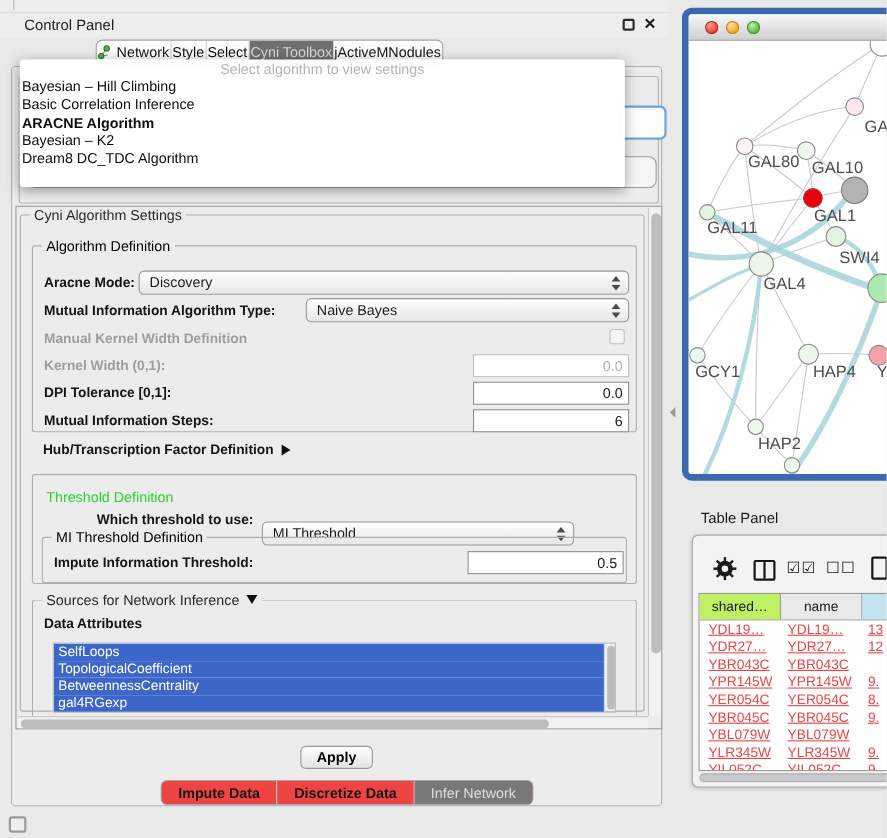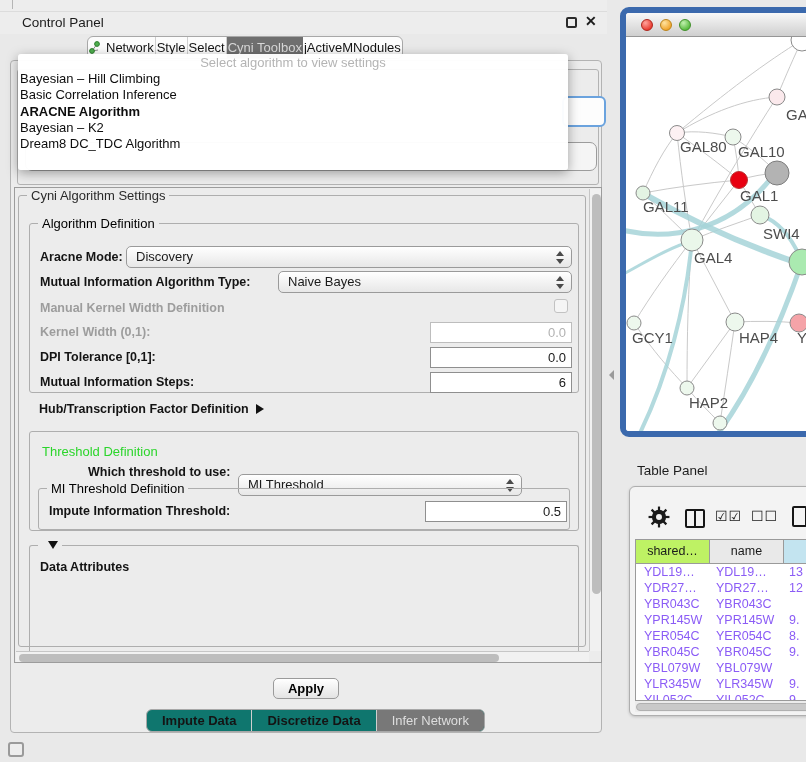--- a/index.html
+++ b/index.html
@@ -64,21 +64,21 @@
   .tri-right { display:inline-block; width:0; height:0; border-left:8px solid #111; border-top:5.5px solid transparent; border-bottom:5.5px solid transparent; margin-left:7px; vertical-align:-1px; }
   .tri-down { display:inline-block; width:0; height:0; border-top:8px solid #111; border-left:5.5px solid transparent; border-right:5.5px solid transparent; margin-left:6px; vertical-align:1px; }
 
   .attr-list { position:absolute; left:18px; top:38px; width:512px; height:64px; background:#fff; border:1px solid #bdbdbd; overflow:hidden; }
   .attr-item { background:#3d66c9; color:#fff; font-size:12.5px; line-height:15.7px; padding-left:4px; cursor:pointer; }
   .attr-sb { position:absolute; right:0; top:0; width:10px; height:100%; background:#f0f0f0; border-left:1px solid #cfcfcf; }
   .attr-sb .thumb { position:absolute; left:1.5px; top:2px; width:7px; height:58px; background:#bcbcbc; border-radius:4px; }
 
   .apply-btn { position:absolute; left:262px; top:617px; width:66px; height:21px; background:linear-gradient(#ffffff,#e3e3e3); border:1px solid #9a9a9a; border-radius:5px; font-size:13px; font-weight:bold; font-family:"Liberation Sans",sans-serif; cursor:pointer; }
 
-  .btabs { position:absolute; left:135px; top:648px; height:23px; display:inline-flex; border:1px solid #a8a8a8; border-radius:6px; background:#0f766e; overflow:hidden; }
+  .btabs { position:absolute; left:135px; top:648px; height:23px; display:inline-flex; border:1px solid #a8a8a8; border-radius:6px; background:#ef4444; overflow:hidden; }
   .btab { display:flex; align-items:center; padding:0 15px; font-size:13px; font-weight:bold; color:#141414; border-right:1px solid #cfcfcf; cursor:pointer; white-space:nowrap; }
   .btab:last-child { border-right:none; }
   .btab.active { background:#787878; color:#dedede; font-weight:normal; border-right:none; }
 
   .mini-icon { position:absolute; left:8px; top:742px; width:16px; height:15px; border:2px solid #9a9a9a; border-radius:3px; background:#ededed; cursor:pointer; }
   .divider-handle { position:absolute; left:609px; top:370px; width:0; height:0; border-right:5px solid #9a9a9a; border-top:5px solid transparent; border-bottom:5px solid transparent; }
 
   
   .netwin { position:absolute; left:620px; top:7px; width:250px; height:430px; border:6px solid #3b69ad; border-radius:9px; background:#fff; overflow:hidden; }
   .netwin .tb { position:relative; height:24px; background:linear-gradient(#f8f8f8,#cfcfcf); border-bottom:1px solid #969696; }
@@ -98,21 +98,21 @@
   .cbs { font-size:14px; color:#161616; letter-spacing:1px; top:3px; }
   .doc-ic { left:162px; top:1px; width:15px; height:21px; border:2px solid #161616; border-radius:2px; background:#f3f3f3; }
   .table { position:absolute; left:5px; top:52px; width:200px; height:162px; border:1px solid #9a9a9a; background:#fff; overflow:hidden; }
   .thead { display:flex; height:24px; border-bottom:1px solid #9a9a9a; }
   .th { font-size:12.5px; line-height:23px; text-align:center; border-right:1px solid #9a9a9a; overflow:hidden; }
   .th.c0 { width:74px; background:#bef264; }
   .th.c1 { width:74px; background:#e9e9e9; }
   .th.c2 { flex:1; background:#c3e4f0; border-right:none; }
   .tbody { height:137px; overflow:hidden; }
   .trow { display:flex; height:16px; cursor:pointer; }
-  .tcell { font-size:12.5px; line-height:16px; color:#8b5cf6; overflow:hidden; white-space:nowrap; }
+  .tcell { font-size:12.5px; line-height:16px; color:#ef4444; overflow:hidden; white-space:nowrap;text-decoration:underline; }
   .tcell.c0 { width:74px; padding-left:8px; }
   .tcell.c1 { width:74px; padding-left:6px; }
   .tcell.c2 { flex:1; padding-left:5px; }
   .t-hsb { position:absolute; left:5px; top:214px; width:200px; height:11px; background:#ececec; }
   .t-hsb .thumb { position:absolute; left:1px; top:1.5px; width:192px; height:8px; background:#c9c9c9; border-radius:4px; border:1px solid #b0b0b0; }
 </style>
 </head>
 <body>
 
 <div class="cp-top">
@@ -208,22 +208,33 @@
         </div>
 
         <div class="grp" style="left:8px; top:56px; width:532px; height:42px;">
           <span class="ttl blue">MI Threshold Definition</span>
           <span class="lbl" style="left:10px; top:15px;">Impute Information Threshold:</span>
           <div class="inp" style="left:386px; top:12px; width:142px;text-align:right;">0.5</div>
         </div>
       </div>
 
       <div class="grp" style="left:10px; top:349px; width:550px; height:110px; border-bottom:none;">
-        <span class="ttl dark"><span class="tri-down"></span></span>
+        <span class="ttl dark"><span>Sources for Network Inference</span><span class="tri-down"></span></span>
         <span class="lbl" style="left:10px; top:14px;">Data Attributes</span>
+        <div class="attr-list">
+          <div>
+              <div class="attr-item">SelfLoops</div>
+              <div class="attr-item">TopologicalCoefficient</div>
+              <div class="attr-item">BetweennessCentrality</div>
+              <div class="attr-item">gal4RGexp</div>
+            </div>
+          <div class="attr-sb">
+              <div class="thumb"></div>
+            </div>
+        </div>
       </div>
     </div>
 
     <div class="vsb">
         <div class="thumb"></div>
       </div>
     <div class="hsb">
         <div class="thumb"></div>
       </div>
   </div>

